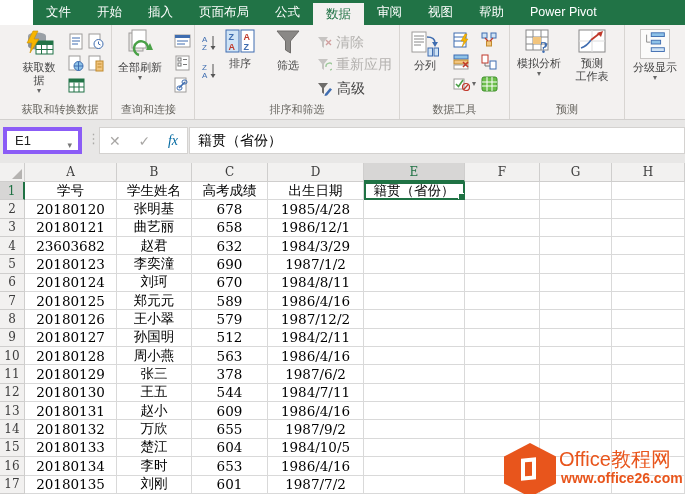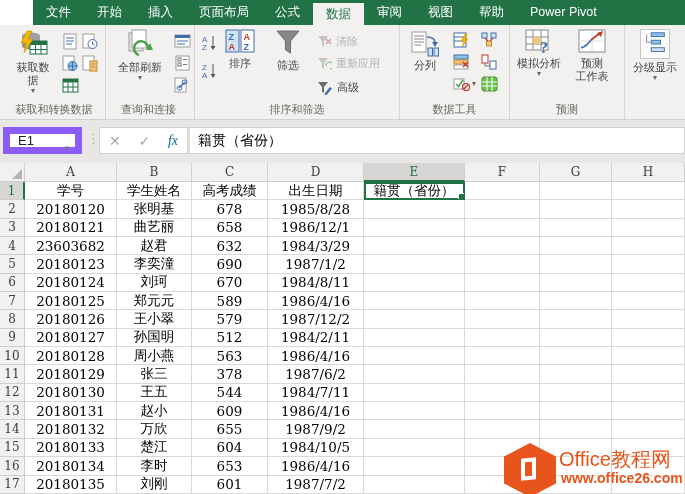--- a/index.html
+++ b/index.html
@@ -12,27 +12,27 @@
   .tab.selected { background:#f3f1f0; color:#217346; height:22px; line-height:22px; }
 
   
   .ribbon { position:absolute; left:0; top:25px; width:685px; height:95px; background:#f3f1f0; border-bottom:1px solid #d2d0ce; }
   .rgroup { position:absolute; top:0; height:94px; border-right:1px solid #d8d5d2; }
   .glabel { position:absolute; bottom:2px; left:0; right:0; text-align:center; font-size:11px; color:#67655f; white-space:nowrap; overflow:hidden; }
   .bigbtn { position:absolute; top:4px; display:flex; flex-direction:column; align-items:center; text-align:center; }
   .blabel { font-size:11px; color:#444; line-height:13px; margin-top:2px; }
   .caret { font-size:8px; color:#666; display:block; line-height:8px; }
   .smico { position:absolute; width:18px; height:18px; display:flex; align-items:center; justify-content:center; }
-  .stackbtn { position:absolute; display:flex; align-items:center; gap:4px; font-size:11px; color:#444; white-space:nowrap; }
+  .stackbtn { position:absolute; display:flex; align-items:center; gap:4px; font-size:14px; color:#444; white-space:nowrap; }
   .stackbtn.disabled { color:#b3b1ae; }
   .stackbtn.disabled svg { opacity:.5; }
 
   
   .fbar { position:absolute; left:0; top:120px; width:685px; height:43px; background:#e8e7e6; }
-  .namebox { position:absolute; left:3px; top:7px; width:79px; height:27px; background:#fff; border:7px solid #8b5cf6; font-size:13px; color:#222; display:flex; align-items:center; padding-left:8px; }
+  .namebox { position:absolute; left:3px; top:7px; width:79px; height:27px; background:#fff; border:4px solid #8b5cf6; font-size:13px; color:#222; display:flex; align-items:center; padding-left:8px; }
   .namebox .nb-caret { position:absolute; right:6px; top:9px; font-size:9px; color:#777; }
   .fdots { position:absolute; left:87px; top:11px; color:#aaa9a7; font-size:13px; letter-spacing:0; }
   .fxbox { position:absolute; left:99px; top:7px; width:89px; height:27px; background:#fff; border:1px solid #d4d2d0; display:flex; align-items:center; justify-content:space-around; }
   .fxbox .g { color:#a8a6a4; font-size:14px; }
   .fxbox .fx { color:#0369a1; font-size:14px; font-style:italic; font-family:"Liberation Serif", serif; }
   .ffield { position:absolute; left:189px; top:7px; width:496px; height:27px; background:#fff; border:1px solid #d4d2d0; display:flex; align-items:center; padding-left:8px; font-size:14px; color:#000; font-family:"DejaVu Serif","Liberation Serif",serif; }
 
   
   .sheet { position:absolute; left:0; top:163px; width:685px; height:331px; background:#fff; }
   .grid { display:grid; grid-template-columns:25px 92px 75px 76px 96px 101px 75px 72px 73px; grid-template-rows:19px; grid-auto-rows:18.35px; }
@@ -66,21 +66,21 @@
     <div class="tab">公式</div>
     <div class="tab selected">数据</div>
     <div class="tab">审阅</div>
     <div class="tab">视图</div>
     <div class="tab">帮助</div>
     <div class="tab">Power Pivot</div>
   </div>
 
 <div class="ribbon">
 
-  <div class="rgroup" style="left:3px;width:103px">
+  <div class="rgroup" style="left:9px;width:103px">
     <div class="bigbtn" style="left:4px;width:52px">
       <svg width="30" height="30" viewBox="0 0 30 30">
         <ellipse cx="13" cy="7" rx="9" ry="3.4" fill="#9aa0a6"></ellipse>
         <rect x="4" y="7" width="18" height="10" fill="#9aa0a6"></rect>
         <ellipse cx="13" cy="17" rx="9" ry="3.4" fill="#8a9096"></ellipse>
         <rect x="12" y="12" width="17" height="13" fill="#fff" stroke="#217346"></rect>
         <rect x="12" y="12" width="17" height="4" fill="#217346"></rect>
         <line x1="17.5" y1="16" x2="17.5" y2="25" stroke="#217346"></line>
         <line x1="23" y1="16" x2="23" y2="25" stroke="#217346"></line>
         <line x1="12" y1="20.5" x2="29" y2="20.5" stroke="#217346"></line>
@@ -371,21 +371,21 @@
       <div class="cell">高考成绩</div>
       <div class="cell">出生日期</div>
       <div class="cell selcell">籍贯（省份）</div>
       <div class="cell"></div>
       <div class="cell"></div>
       <div class="cell"></div>
       <div class="hcell rowhdr">2</div>
       <div class="cell">20180120</div>
       <div class="cell">张明基</div>
       <div class="cell">678</div>
-      <div class="cell">1985/8/28</div>
+      <div class="cell">1985/4/28</div>
       <div class="cell"></div>
       <div class="cell"></div>
       <div class="cell"></div>
       <div class="cell"></div>
       <div class="hcell rowhdr">3</div>
       <div class="cell">20180121</div>
       <div class="cell">曲艺丽</div>
       <div class="cell">658</div>
       <div class="cell">1986/12/1</div>
       <div class="cell"></div>

